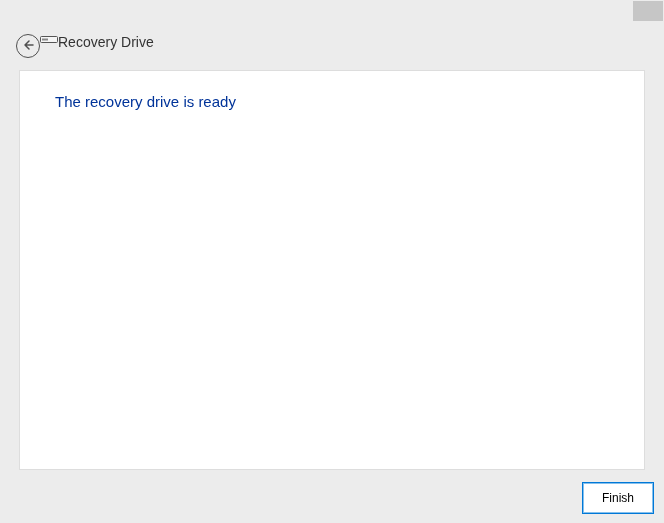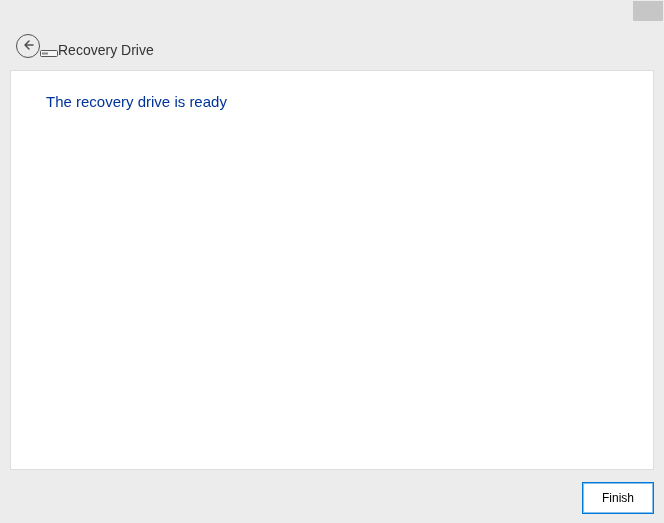--- a/index.html
+++ b/index.html
@@ -30,21 +30,21 @@
       align-items: center;
       justify-content: center;
       font-size: 13px;
       font-family: Arial, sans-serif;
       cursor: pointer;
       margin-top: 1px;
       margin-right: 1px;
     }
     .header {
       display: flex;
-      align-items: flex-end;
+      align-items: flex-start;
       padding: 8px 16px 12px 16px;
       gap: 0;
     }
     .back-btn {
       width: 24px;
       height: 24px;
       border: 1.5px solid #505050;
       border-radius: 50%;
       display: flex;
       align-items: center;
@@ -64,21 +64,21 @@
       width: 18px;
       height: 10px;
     }
     .wizard-title {
       font-size: 14px;
       color: #333;
       font-weight: 400;
     }
     .content-panel {
       background: #fff;
-      margin: 0 10px;
+      margin: 0 19px;
       height: 400px;
       padding: 22px 35px;
       border: 1px solid #ddd;
     }
     .heading {
       color: #003399;
       font-size: 15px;
       font-weight: 400;
     }
     .footer {

